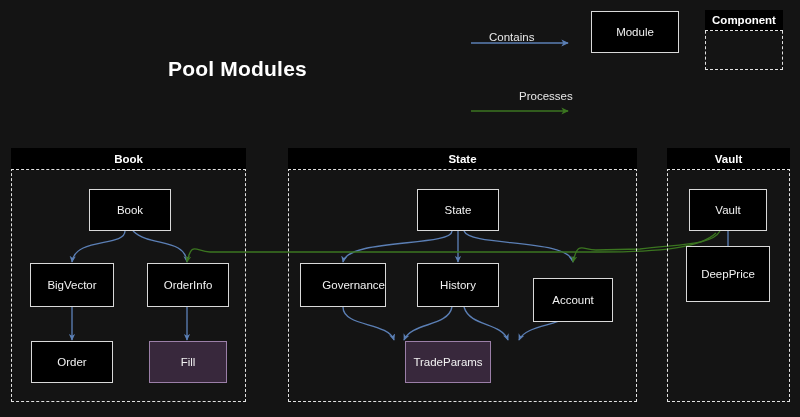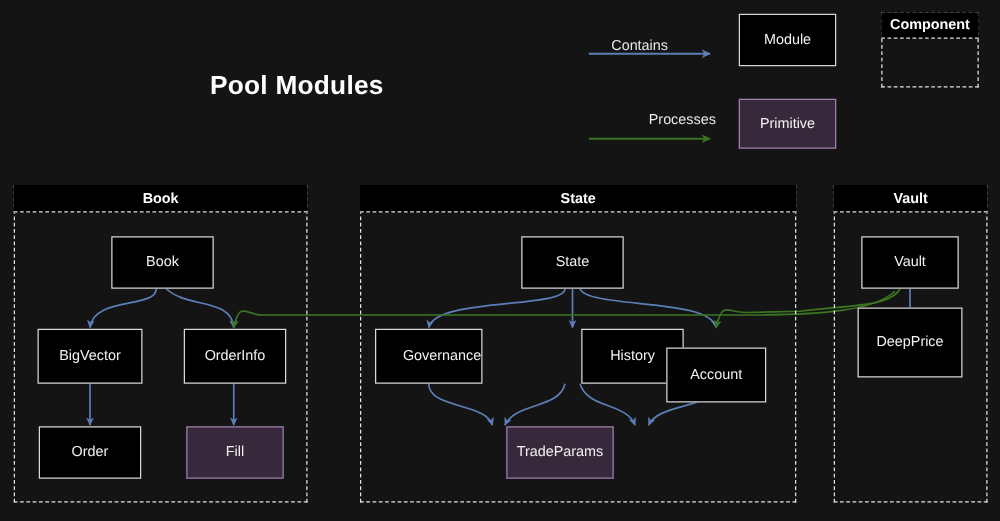--- a/index.html
+++ b/index.html
@@ -153,25 +153,22 @@
   <div class="legend-label legend-contains">Contains</div>
   <div class="legend-label legend-processes">Processes</div>
 
   <svg style="position:absolute;left:470px;top:36px;width:108px;height:14px;" viewBox="0 0 108 14">
     <line x1="1" y1="7" x2="98" y2="7" stroke="#5b7fb5" stroke-width="1.5" marker-end="url(#ah-blue)"></line>
   </svg>
   <svg style="position:absolute;left:470px;top:104px;width:108px;height:14px;" viewBox="0 0 108 14">
     <line x1="1" y1="7" x2="98" y2="7" stroke="#3b7520" stroke-width="1.5" marker-end="url(#ah-green)"></line>
   </svg>
 
-  <div class="node module" style="left:591px;top:11px;width:78px;height:42px;">
+  <div class="node module" style="left:591px;top:11px;width:88px;height:42px;">
     <span>Module</span>
-  </div>
-  <div class="node primitive" style="left:591px;top:79px;width:78px;height:40px;">
-    <span>Primitive</span>
   </div>
 
   <div class="legend-comp" style="left:705px;top:10px;width:78px;height:60px;"></div>
   <div class="legend-comp-title" style="left:705px;top:10px;width:78px;">
     <span>Component</span>
   </div>
 
   <div class="cluster" style="left:11px;top:148px;width:235px;height:254px;"></div>
   <div class="cluster-title" style="left:11px;top:148px;width:235px;">
     <span>Book</span>
@@ -202,21 +199,21 @@
   <div class="node primitive" style="left:149px;top:341px;width:78px;height:42px;">
     <span>Fill</span>
   </div>
 
   <div class="node module" style="left:417px;top:189px;width:82px;height:42px;">
     <span>State</span>
   </div>
   <div class="node module" style="left:300px;top:263px;width:86px;height:44px;justify-content:flex-end;">
     <span>Governance</span>
   </div>
-  <div class="node module" style="left:417px;top:263px;width:82px;height:44px;margin-left:48px;">
+  <div class="node module" style="left:417px;top:263px;width:82px;height:44px;">
     <span>History</span>
   </div>
   <div class="node module" style="left:533px;top:263px;width:80px;height:44px;margin-top:15px;">
     <span>Account</span>
   </div>
   <div class="node primitive" style="left:357px;top:341px;width:86px;height:42px;margin-left:48px;">
     <span>TradeParams</span>
   </div>
 
   <div class="node module" style="left:689px;top:189px;width:78px;height:42px;">

